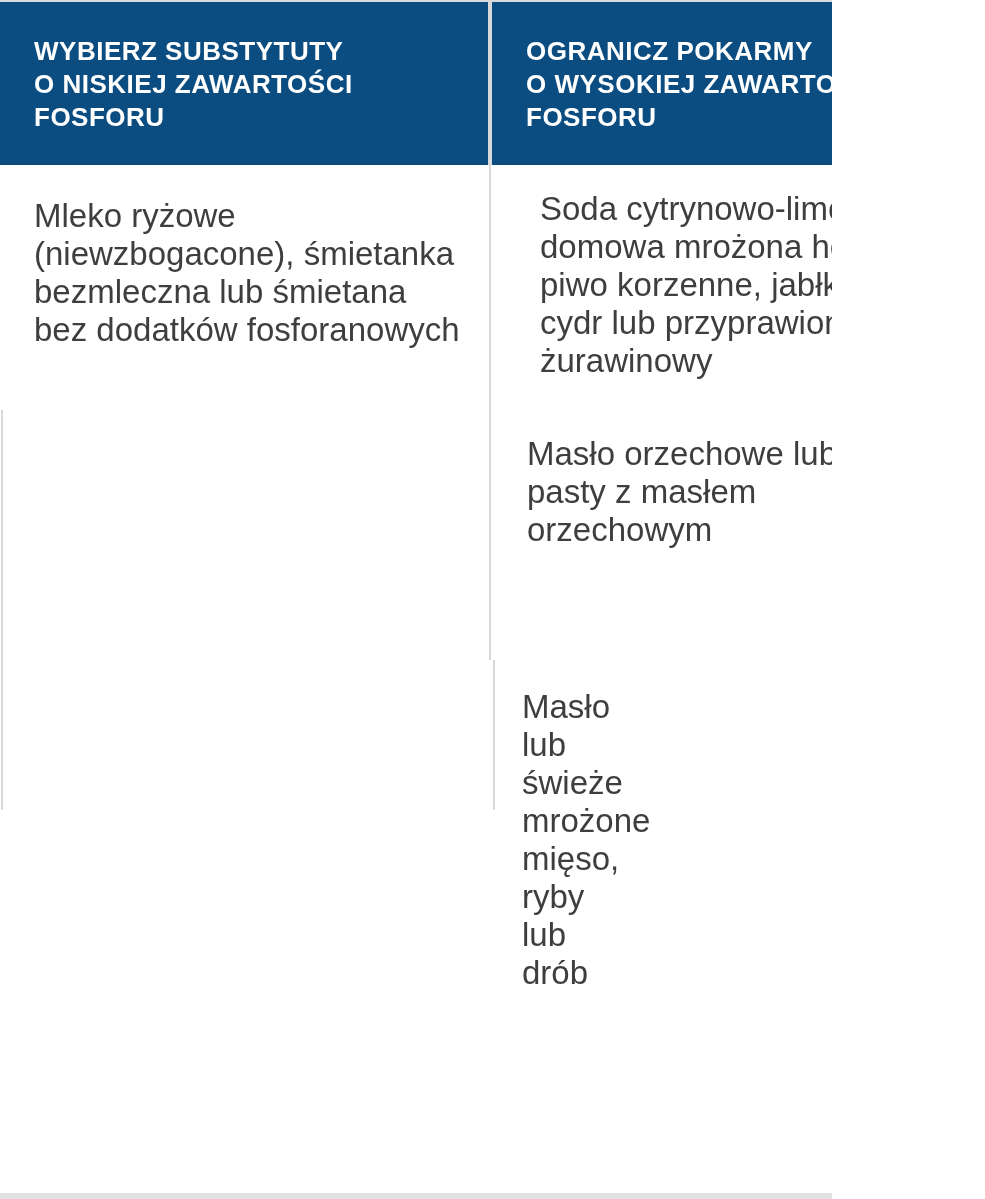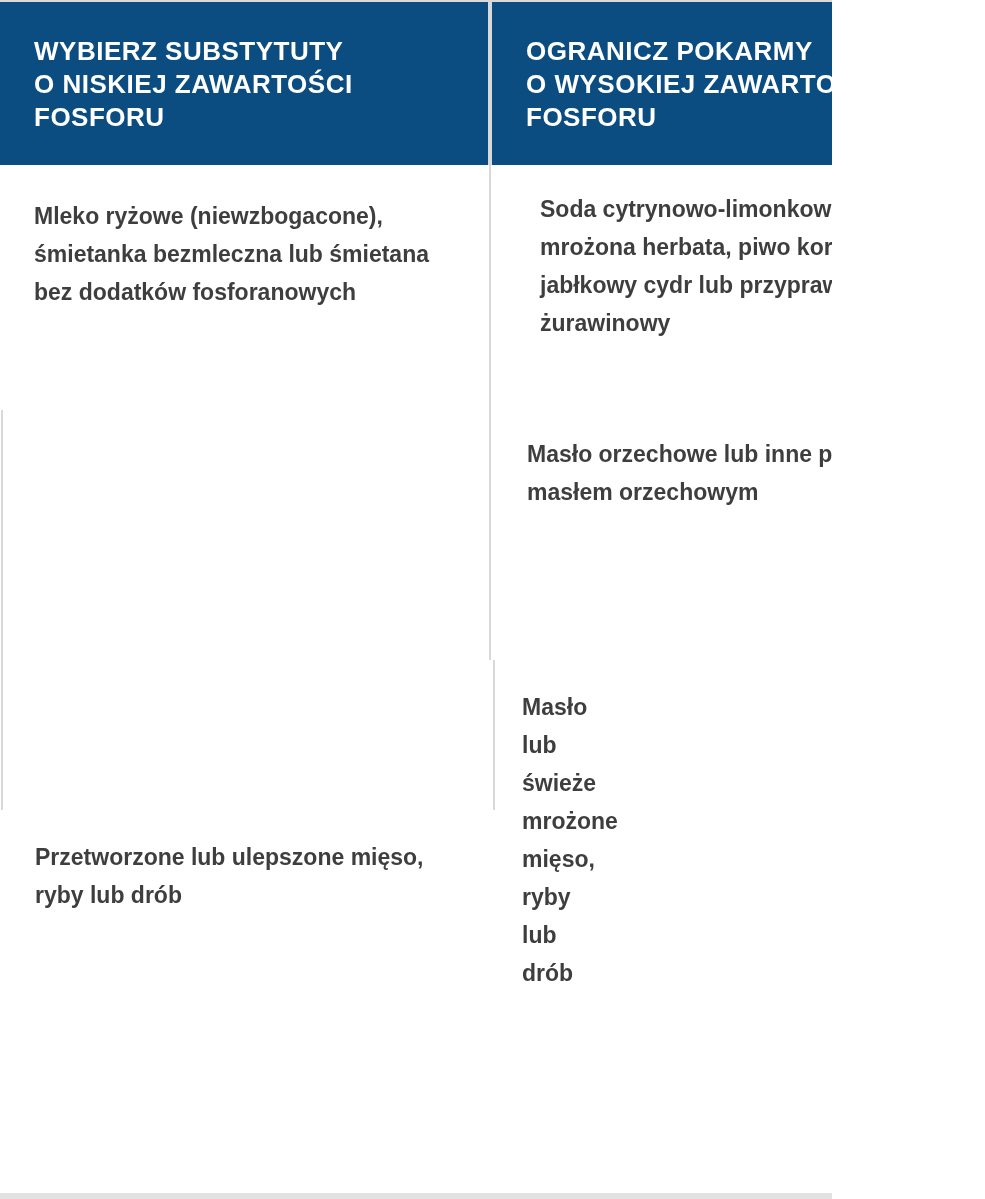--- a/index.html
+++ b/index.html
@@ -46,26 +46,25 @@
     content: "";
     position: absolute;
     left: 1px;
     top: 0;
     bottom: 0;
     width: 2px;
     background: var(--divider, #dcdcdc);
   }
   .cell {
     color: var(--body_text, #3e3e3e);
-    font-size: 23px;
+    font-size: 33px;
     line-height: 38px;
     box-sizing: border-box;
     padding: 48px 28px 0 34px;
     background: var(--page_bg, #ffffff);
-    font-weight: bold;
   }
   .cell.right {
     padding-left: 35px;
     padding-right: 35px;
   }
   .pt-r1 { padding-top: 32px; }
   .pt-r2 { padding-top: 25px; margin-left: 14px; }
   .pt-r3 { padding-top: 25px; }
   .pt-r4 { padding-top: 12px; }
   .pt-r5 { padding-top: 28px; }
@@ -95,17 +94,16 @@
     <div class="cell pt-r2">Soda cytrynowo-limonkowa, domowa mrożona herbata, piwo korzenne, jabłkowy cydr lub przyprawiony sok żurawinowy</div>
     <div class="vdiv"></div>
 
     <div class="vdiv"></div>
     <div class="cell right pt-r3">Masło orzechowe lub inne pasty z masłem orzechowym</div>
 
     <div class="vdiv"></div>
 
     <div class="cell pt-r5">Masło lub świeże mrożone mięso, ryby lub drób</div>
     <div class="vdiv"></div>
-    <div class="cell right pt-r5">Przetworzone lub ulepszone mięso, ryby lub drób</div>
 
   </div>
   <div class="bottom-bar"></div>
 </div>
 
 </body></html>

